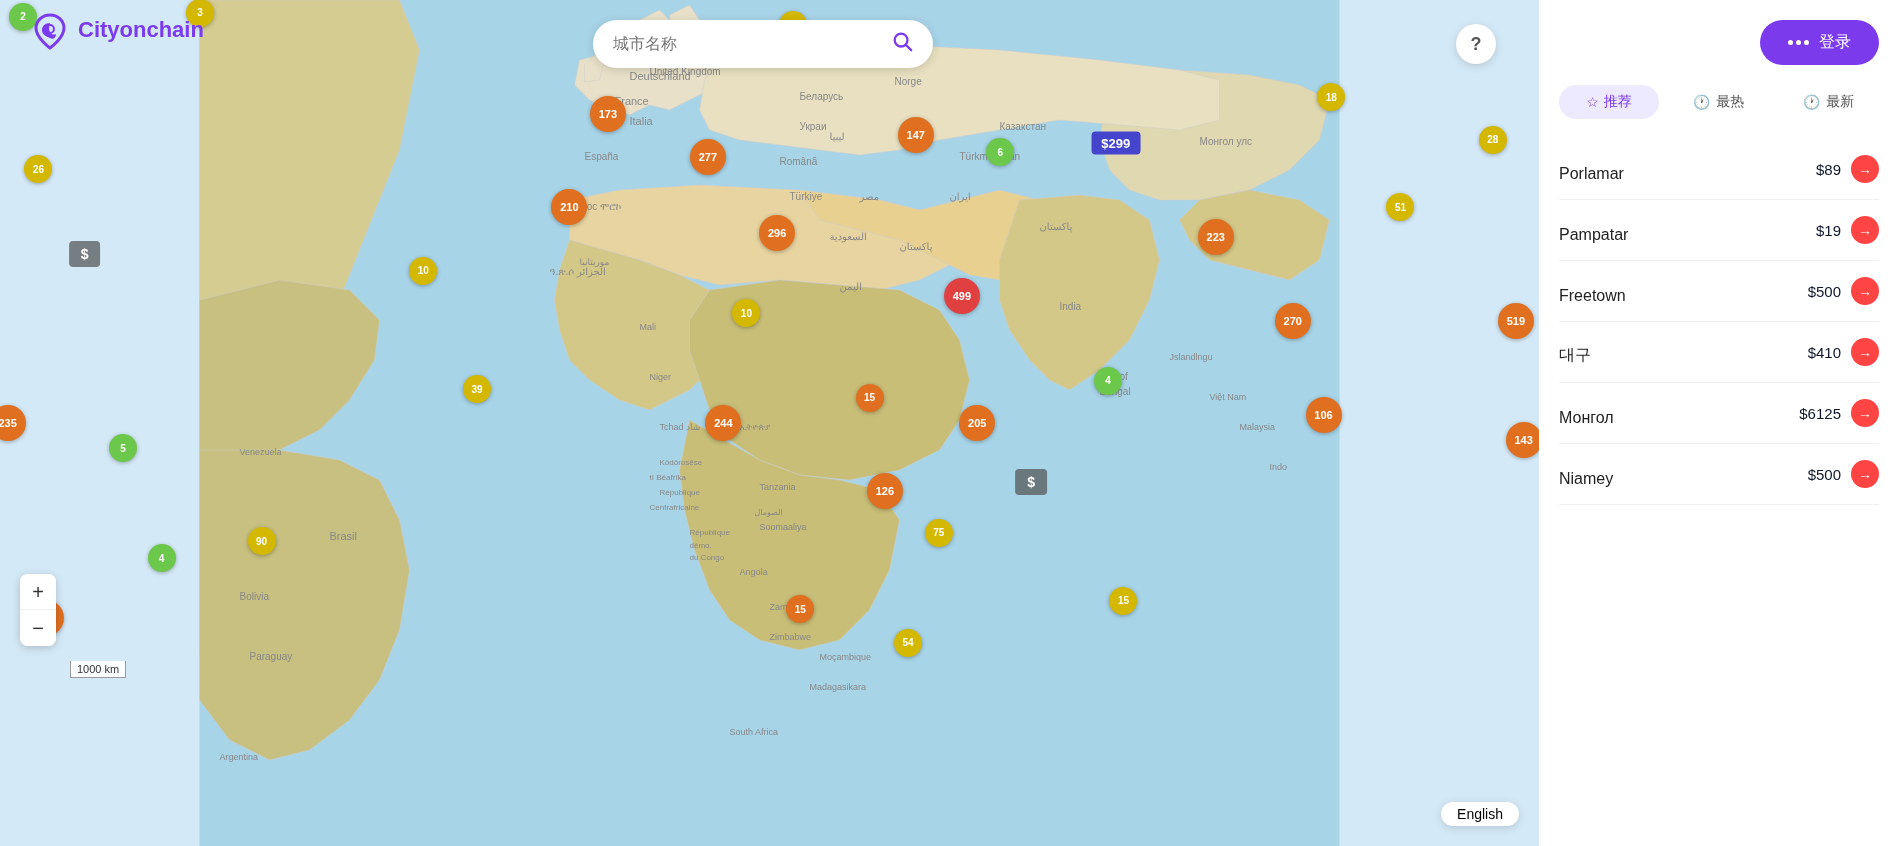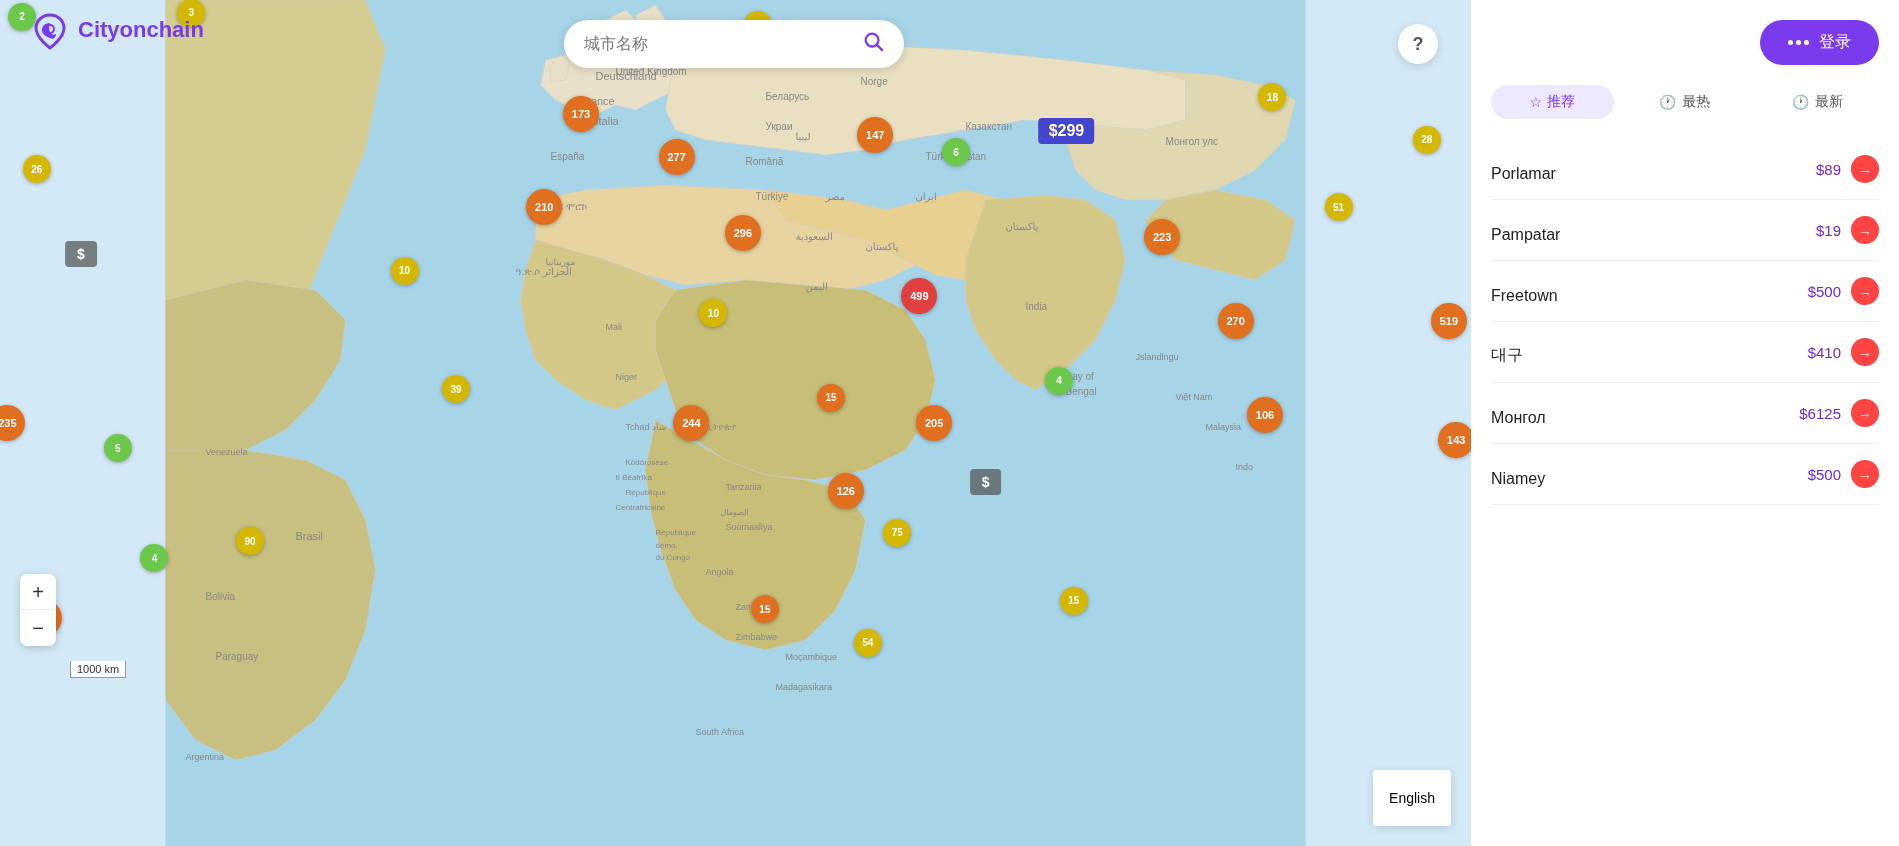--- a/index.html
+++ b/index.html
@@ -10,21 +10,21 @@
       flex: 1;
       position: relative;
       background: #d4e9f7;
       overflow: hidden;
     }
 
     
     .map-header {
       position: absolute;
       top: 20px;
-      left: 0; right: 3px;
+      left: 0; right: 13px;
       display: flex;
       align-items: center;
       justify-content: center;
       z-index: 10;
       pointer-events: none;
     }
 
     .logo {
       position: absolute;
       left: 30px;
@@ -132,55 +132,56 @@
       z-index: 10;
     }
 
     
     .lang-btn {
       position: absolute;
       bottom: 20px;
       right: 20px;
       background: white;
       border: none;
-      border-radius: 3px;
-      padding: 20px 16px;
+      border-radius: 12px;
+      padding: 4px 16px;
       font-size: 14px;
       cursor: pointer;
       box-shadow: 0 2px 8px rgba(0,0,0,0.15);
       z-index: 10;
     }
 
     .price-tag {
       position: absolute;
       background: #4444cc;
       color: white;
       padding: 4px 10px;
       border-radius: 4px;
-      font-size: 16px;
+      font-size: 13px;
       font-weight: bold;
       z-index: 6;
       transform: translate(-50%, -50%);
+      margin-top: 12px;
     }
 
     .dollar-tag {
       position: absolute;
       background: rgba(80,80,80,0.7);
       color: white;
       padding: 5px 12px;
       border-radius: 4px;
       font-size: 14px;
       font-weight: bold;
       z-index: 6;
       transform: translate(-50%, -50%);
     }
 
     
     #right-panel {
-      width: 428px;
+      width: 360px;
       background: white;
       display: flex;
       flex-direction: column;
       padding: 20px;
       overflow-y: auto;
       box-shadow: -2px 0 10px rgba(0,0,0,0.1);
     }
 
     .panel-header {
       display: flex;
@@ -255,21 +256,21 @@
     }
 
     .city-right {
       display: flex;
       align-items: center;
       gap: 10px;
     }
 
     .city-price {
       font-size: 15px;
-      color: #6d28d9;
+      color: #0f172a;
       font-weight: 500;
     }
 
     .arrow-btn {
       width: 28px;
       height: 28px;
       border-radius: 50%;
       background: #ff4444;
       border: none;
       color: white;

